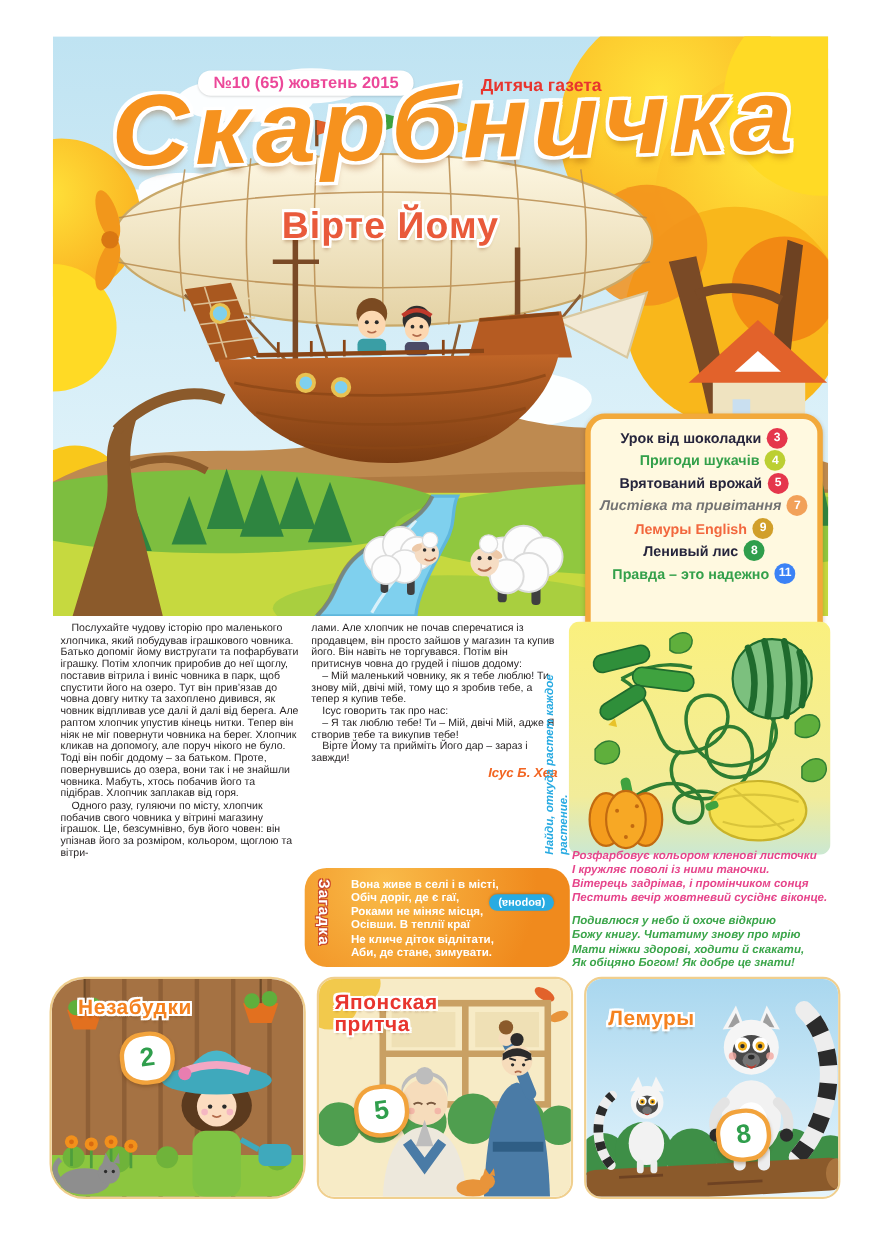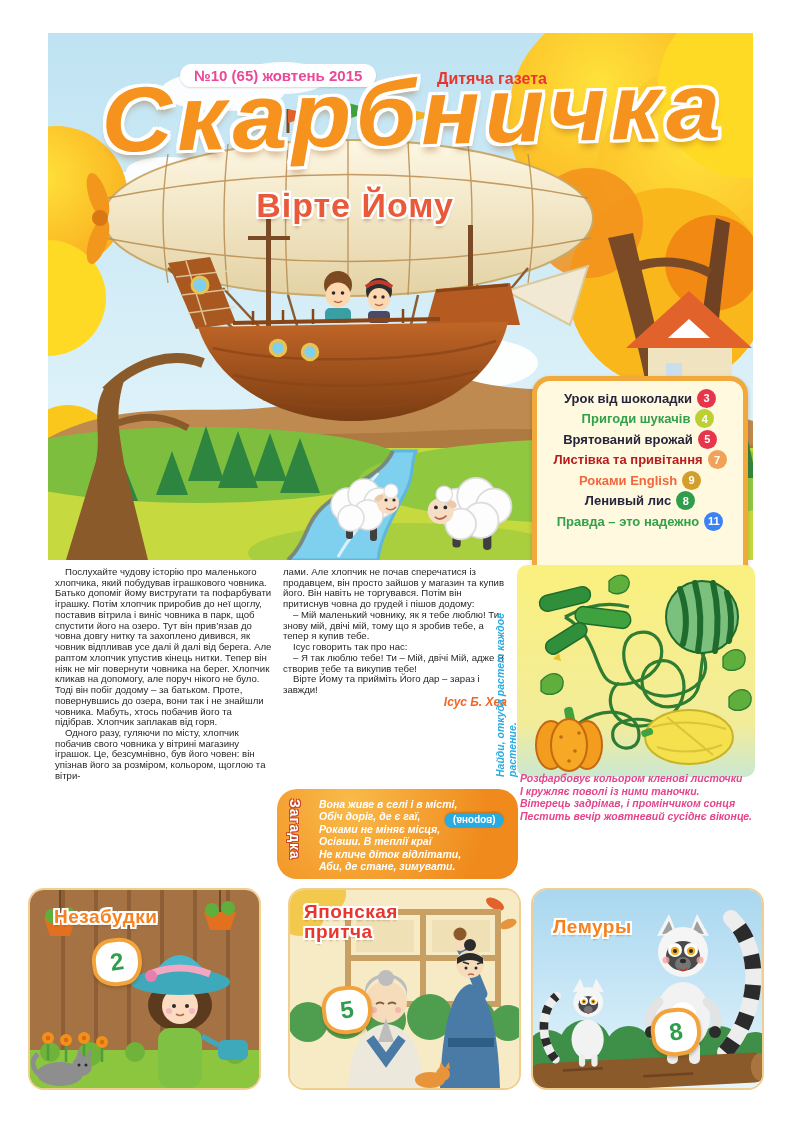--- a/index.html
+++ b/index.html
@@ -36,21 +36,21 @@
   .col1{left:55px;width:218px;}
   .col2{left:283px;width:224px;}
   .author{text-align:right;color:#f26522;font-weight:bold;font-style:italic;font-size:12px;margin-top:5px;text-indent:0!important;}
 
   
   .riddle{left:277px;top:789px;width:241px;height:90px;border-radius:20px;
     background:radial-gradient(circle at 30% 15%,#f9bb49,#f08a1d 75%);box-sizing:border-box;}
   .riddle-label{left:8px;top:8px;transform:rotate(90deg);transform-origin:left top;
     color:#fff;font-weight:bold;font-size:14px;letter-spacing:1px;
     text-shadow:1px 1px 0 #c9452a,-1px -1px 0 #c9452a,1px -1px 0 #c9452a,-1px 1px 0 #c9452a;white-space:nowrap;position:absolute;left:26px;top:10px;}
-  .riddle-lines{position:absolute;left:42px;top:9px;color:#fff;font-weight:bold;font-style:italic;
+  .riddle-lines{position:absolute;left:42px;top:9px;color:#fff;font-weight:bold;
     font-size:10.5px;line-height:1.18;}
   .riddle-answer{position:absolute;left:168px;top:24px;background:#29abe2;color:#fff;border-radius:10px;
     padding:2px 8px;font-size:10px;font-weight:bold;transform:rotate(180deg);box-shadow:0 1px 2px rgba(0,0,0,.2);}
 
   
   .puzzle{left:517px;top:565px;width:238px;height:212px;}
   .puzzle-caption{left:494px;top:565px;width:212px;color:#29abe2;font-weight:bold;font-style:italic;
     font-size:10.5px;line-height:1.15;transform:rotate(-90deg) translateX(-212px);transform-origin:left top;}
 
   
@@ -60,21 +60,21 @@
 
   
   .card{top:888px;width:233px;height:202px;border-radius:16px;overflow:hidden;border:2px solid #f0cf8e;box-sizing:border-box;}
   .card svg{position:absolute;left:0;top:0;}
   .card-title{position:absolute;z-index:3;font-weight:bold;font-size:19px;letter-spacing:.5px;
     text-shadow:-2px -2px 0 #fff,2px -2px 0 #fff,-2px 2px 0 #fff,2px 2px 0 #fff,-2px 0 0 #fff,2px 0 0 #fff,0 -2px 0 #fff,0 2px 0 #fff,0 3px 2px rgba(100,50,0,.3);}
   .badge{position:absolute;z-index:3;width:42px;height:40px;background:#fff;border:4px solid #f2a33c;
     border-radius:42% 46% 40% 48% / 46% 42% 50% 40%;transform:rotate(-8deg);
     display:flex;align-items:center;justify-content:center;font-size:24px;font-weight:bold;color:#2f9e4c;
     box-shadow:0 2px 3px rgba(100,50,0,.3);}
-  .card1{left:28px;} .card2{left:288px;} .card3{left:531px;}
+  .card1{left:45px;border-radius:32px;} .card2{left:288px;} .card3{left:531px;}
 </style>
 </head>
 <body>
 
 <div class="abs cover">
 <svg width="705" height="527" viewBox="0 0 705 527">
   <defs>
     <linearGradient id="sky" x1="0" y1="0" x2="0" y2="1">
       <stop offset="0" stop-color="#bfe3f2"></stop>
           <stop offset="1" stop-color="#e9f7fc"></stop>
@@ -296,25 +296,25 @@
   </div>
   <div class="toc-row">
     <span class="toc-label" style="color: rgb(51, 160, 74); margin-left: 16px;">Пригоди шукачів</span>
     <span class="toc-badge" style="background: rgb(188, 207, 51);">4</span>
   </div>
   <div class="toc-row">
     <span class="toc-label" style="color: rgb(38, 37, 60);">Врятований врожай</span>
     <span class="toc-badge" style="background: rgb(229, 54, 76);">5</span>
   </div>
   <div class="toc-row">
-    <span class="toc-label" style="color: #b91c1c;">Листівка та привітання</span>
+    <span class="toc-label" style="color: #737373; font-style: italic;">Листівка та привітання</span>
     <span class="toc-badge" style="background: rgb(242, 161, 89);">7</span>
   </div>
   <div class="toc-row">
-    <span class="toc-label" style="color: rgb(242, 103, 61);">Роками English</span>
+    <span class="toc-label" style="color: rgb(242, 103, 61);">Лемуры English</span>
     <span class="toc-badge" style="background: rgb(209, 159, 42);">9</span>
   </div>
   <div class="toc-row">
     <span class="toc-label" style="color: rgb(38, 37, 60);">Ленивый лис</span>
     <span class="toc-badge" style="background: rgb(47, 158, 76);">8</span>
   </div>
   <div class="toc-row">
     <span class="toc-label" style="color: rgb(51, 160, 74);">Правда – это надежно</span>
     <span class="toc-badge" style="background: #3b82f6;">11</span>
   </div>
@@ -401,20 +401,26 @@
   </g>
 </svg>
 </div>
 
 <div class="abs poem">
   <div class="stanza" style="color: rgb(230, 69, 139);">
     <div>Розфарбовує кольором кленові листочки</div>
     <div>І кружляє поволі із ними таночки.</div>
     <div>Вітерець задрімав, і промінчиком сонця</div>
     <div>Пестить вечір жовтневий сусіднє віконце.</div>
+  </div>
+  <div class="stanza" style="color: rgb(59, 165, 74);">
+    <div>Подивлюся у небо й охоче відкрию</div>
+    <div>Божу книгу. Читатиму знову про мрію</div>
+    <div>Мати ніжки здорові, ходити й скакати,</div>
+    <div>Як обіцяно Богом! Як добре це знати!</div>
   </div>
 </div>
 
 <div class="abs card card1">
 <svg width="229" height="198" viewBox="0 0 229 198">
   <rect width="229" height="198" fill="#a57243"></rect>
   <g stroke="#8e5f36" stroke-width="4">
         <line x1="33" y1="0" x2="33" y2="198"></line>
         <line x1="66" y1="0" x2="66" y2="198"></line>
         <line x1="99" y1="0" x2="99" y2="198"></line>

